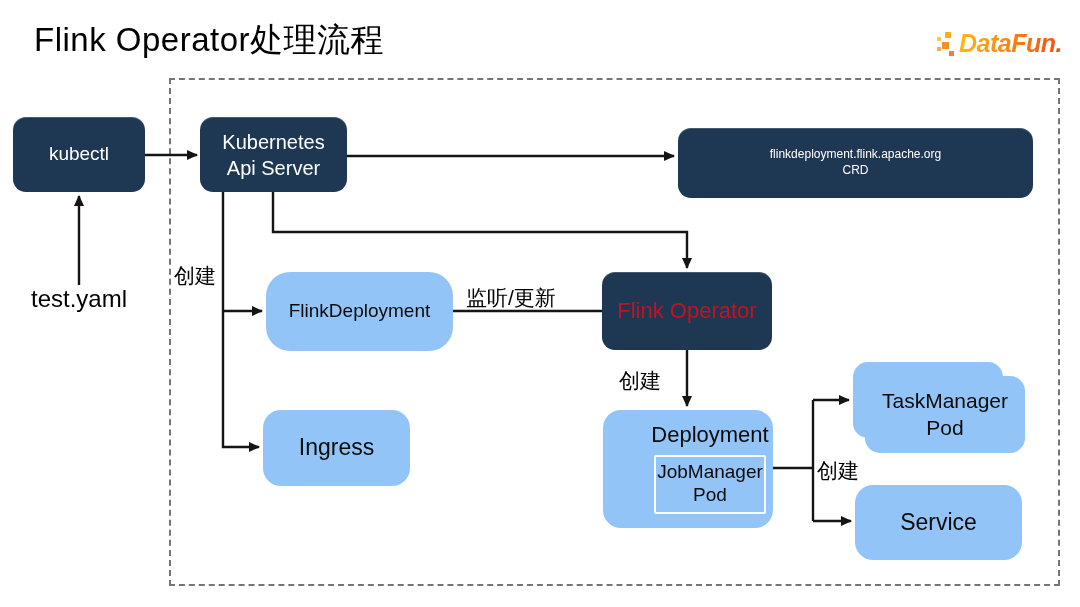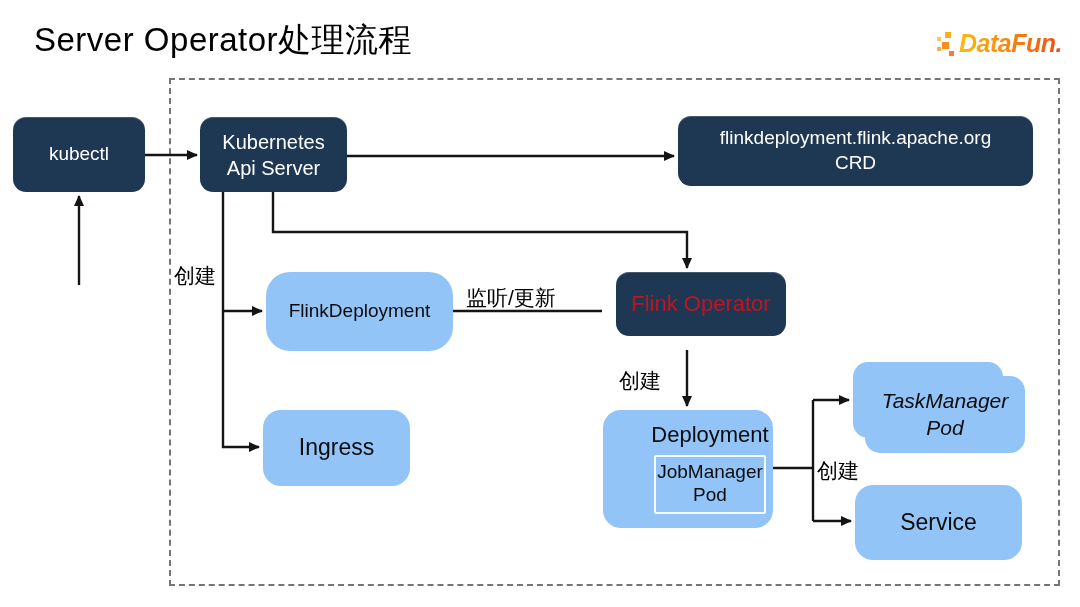--- a/index.html
+++ b/index.html
@@ -41,52 +41,52 @@
     position:absolute; display:flex; flex-direction:column;
     align-items:center; justify-content:center; text-align:center; line-height:1.3;
   }
   .dark{
     background:var(--node-dark); color:#fff; border-radius:13px;
     box-shadow:inset 0 1px 0 rgba(255,255,255,.18);
   }
   .light{ background:var(--node-light); color:#0b0b0b; border-radius:18px; }
   .n-kubectl{ left:13px; top:117px; width:132px; height:75px; font-size:19px; }
   .n-apiserver{ left:200px; top:117px; width:147px; height:75px; font-size:20px; }
-  .n-crd{ left:678px; top:116px; width:355px; height:70px; font-size:19px; }
+  .n-crd{ left:678px; top:128px; width:355px; height:70px; font-size:12px; }
   .n-flinkdeployment{ left:266px; top:272px; width:187px; height:79px; font-size:19px;border-radius:24px; }
-  .n-flinkoperator{ left:616px; top:272px; width:170px; height:64px; font-size:22px; color:var(--operator-text); }
+  .n-flinkoperator{ left:602px; top:272px; width:170px; height:78px; font-size:22px; color:var(--operator-text); }
   .n-ingress{ left:263px; top:410px; width:147px; height:76px; font-size:23px; }
   .n-deployment{ left:603px; top:410px; width:170px; height:118px; justify-content:flex-start; padding-top:11px;padding-left:44px; }
   .dep-title{ font-size:22px; }
   .inner-pod{
     margin-top:5px; width:112px; height:59px; border:2px solid rgba(255,255,255,.92);
     border-radius:2px; display:flex; flex-direction:column; align-items:center;
     justify-content:center; font-size:19px; line-height:1.2;
   }
   .n-service{ left:855px; top:485px; width:167px; height:75px; font-size:23px; }
   
-  .tm-wrap{ position:absolute; left:853px; top:362px; width:172px; height:91px;font-style:italic; }
+  .tm-wrap{ position:absolute; left:853px; top:362px; width:172px; height:91px; }
   .tm-back,.tm-front{ position:absolute; background:var(--node-light); border-radius:15px; }
   .tm-back{ left:0; top:0; width:150px; height:76px; }
   .tm-front{ left:12px; top:14px; width:160px; height:77px; }
   .tm-label{
     position:absolute; left:12px; top:14px; width:160px; height:77px;
     display:flex; flex-direction:column; align-items:center; justify-content:center;
     font-size:21px; line-height:1.25; color:#0b0b0b;
   }
   
   .edge-label{ position:absolute; font-size:21px; color:#000; white-space:nowrap;margin-top:6px; }
   .ext-label{ position:absolute; left:27px; top:285px; width:104px; text-align:center; font-size:24px; color:#000; }
 </style>
 </head>
 <body>
 
 <div class="slide">
 
-  <h1 class="title">Server Operator处理流程</h1>
+  <h1 class="title">Flink Operator处理流程</h1>
 
   <div class="logo">
     <svg width="21" height="26" viewBox="0 0 21 26">
       <rect x="9" y="1" width="6" height="6" fill="#FBAE17"></rect>
       <rect x="1" y="6" width="4" height="4" fill="#FBAE17" opacity=".7"></rect>
       <rect x="6" y="11" width="7" height="7" fill="#F78E1E"></rect>
       <rect x="1" y="16" width="4" height="4" fill="#F78E1E" opacity=".75"></rect>
       <rect x="13" y="20" width="5" height="5" fill="#F26522" opacity=".85"></rect>
     </svg>
     <span class="brand">DataFun.</span>
@@ -159,14 +159,15 @@
 
   <div class="node light n-service">
     <span>Service</span>
   </div>
 
   <div class="edge-label" style="left:174px; top:256px;">创建</div>
   <div class="edge-label" style="left:466px; top:278px;">监听/更新</div>
   <div class="edge-label" style="left:619px; top:361px;">创建</div>
   <div class="edge-label" style="left:817px; top:451px;">创建</div>
 
+  <div class="ext-label">test.yaml</div>
 
 </div>
 
 </body></html>

